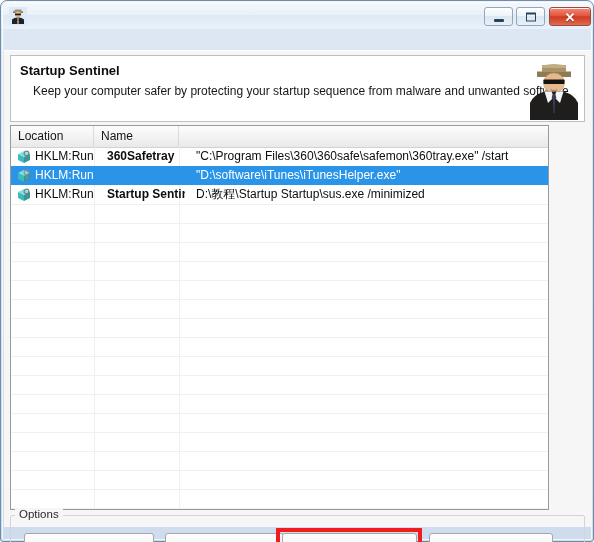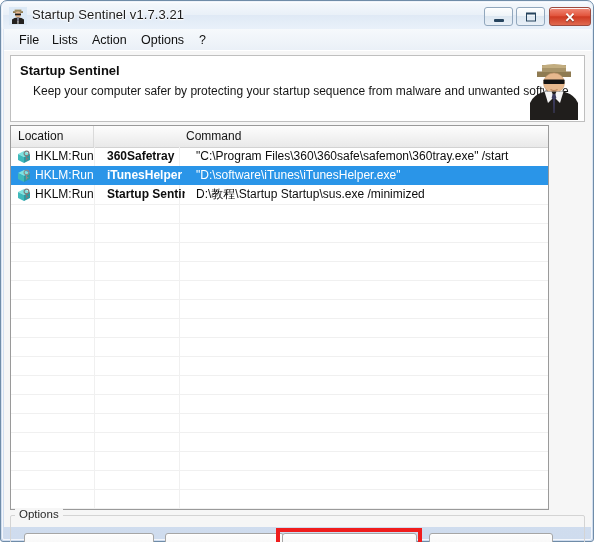--- a/index.html
+++ b/index.html
@@ -317,40 +317,32 @@
     <svg id="app-icon" viewBox="0 0 18 18">
       <rect x="0" y="0" width="18" height="18" fill="#dce9f6"></rect>
       <path d="M4 6 L14 6 L14 4.2 L4 4.2 Z" fill="#8f7b52"></path>
       <path d="M5.6 4.4 L12.4 4.4 L12.4 2.6 L5.6 2.6 Z" fill="#a08d60"></path>
       <circle cx="9" cy="7.6" r="3" fill="#e4b68e"></circle>
       <rect x="6" y="6.6" width="6" height="1.7" fill="#1b1b1b"></rect>
       <path d="M3 17 L3 12.5 Q5 10.6 9 10.6 Q13 10.6 15 12.5 L15 17 Z" fill="#23211f"></path>
       <path d="M8.2 11 L9.8 11 L9.4 17 L8.6 17 Z" fill="#f2f2f2"></path>
       <rect x="8.5" y="11" width="1" height="3" fill="#3a3a5c"></rect>
     </svg>
-    <div id="title-text">Startup Sentinel v1.7.3.21</div>
 
     <div class="win-btn" id="btn-minimize">
       <div class="win-glyph" id="glyph-min"></div>
     </div>
     <div class="win-btn" id="btn-maximize">
       <div class="win-glyph" id="glyph-max"></div>
     </div>
     <div class="win-btn" id="btn-close">
       <div class="win-glyph" id="glyph-close">✕</div>
     </div>
   </div>
 
-  <div id="menu-bar">
-    <div class="menu-item" style="left:11px">File</div>
-    <div class="menu-item" style="left:44px">Lists</div>
-    <div class="menu-item" style="left:84px">Action</div>
-    <div class="menu-item" style="left:133px">Options</div>
-    <div class="menu-item" style="left:191px">?</div>
-  </div>
 
   <div id="client">
 
     <div id="banner">
       <div id="banner-title">Startup Sentinel</div>
       <div id="banner-subtitle">Keep your computer safer by protecting your startup sequence from malware and unwanted software</div>
       <svg id="banner-mascot" viewBox="0 0 60 62">
         <path d="M13 19 L47 19 L47 13.5 L13 13.5 Z" fill="#8f7b52"></path>
         <path d="M18 14 L42 14 L42 7 L18 7 Z" fill="#a8946a"></path>
         <path d="M18 10 L42 10 L42 7.6 Q30 4.6 18 7.6 Z" fill="#c2ad80"></path>
@@ -363,21 +355,21 @@
         <path d="M39.5 33.5 L32.5 33.5 L30 39 L36 45 Z" fill="#f4f4f4"></path>
         <path d="M28.6 36 L31.4 36 L32.4 40 L30 42.5 L27.6 40 Z" fill="#3c3c5e"></path>
         <path d="M29 42 L31 42 L30.6 55 L29.4 55 Z" fill="#3c3c5e"></path>
       </svg>
     </div>
 
     <div id="list-view">
 
       <div id="list-header">
         <div class="col-head" style="left:0px;   width:83px">Location</div>
-        <div class="col-head" style="left:168px; width:405px">Command</div>
+        <div class="col-head" style="left:83px;  width:85px">Name</div>
       </div>
 
       <div id="list-body">
         <div class="col-sep" style="left:83px"></div>
         <div class="col-sep" style="left:168px"></div>
 
         <div class="grid-line" style="top:57px"></div>
         <div class="grid-line" style="top:76px"></div>
         <div class="grid-line" style="top:95px"></div>
         <div class="grid-line" style="top:114px"></div>
@@ -411,21 +403,20 @@
         <div class="row selected" style="top:19px">
           <svg class="row-icon" viewBox="0 0 16 15">
             <path d="M2 5 L8 2 L14 5 L8 8 Z" fill="#7fe3e0"></path>
             <path d="M2 5 L8 8 L8 14 L2 11 Z" fill="#3fb9bb"></path>
             <path d="M14 5 L8 8 L8 14 L14 11 Z" fill="#2a9ba3"></path>
             <circle cx="10.5" cy="4.5" r="2.4" fill="none" stroke="#8b8b8b" stroke-width="1.2"></circle>
             <path d="M10.5 6.4 L10.5 11.6 M10.5 9.6 L12.4 9.6" stroke="#8b8b8b" stroke-width="1.2"></path>
           </svg>
           <div class="sel-box-location"></div>
           <div class="cell cell-location" style="z-index:2">HKLM:Run</div>
-          <div class="cell cell-name">iTunesHelper</div>
           <div class="cell cell-command">"D:\software\iTunes\iTunesHelper.exe"</div>
         </div>
 
         <div class="row" style="top:38px">
           <svg class="row-icon" viewBox="0 0 16 15">
             <path d="M2 5 L8 2 L14 5 L8 8 Z" fill="#7fe3e0"></path>
             <path d="M2 5 L8 8 L8 14 L2 11 Z" fill="#3fb9bb"></path>
             <path d="M14 5 L8 8 L8 14 L14 11 Z" fill="#2a9ba3"></path>
             <circle cx="10.5" cy="4.5" r="2.4" fill="none" stroke="#7c7c7c" stroke-width="1.2"></circle>
             <path d="M10.5 6.4 L10.5 11.6 M10.5 9.6 L12.4 9.6" stroke="#7c7c7c" stroke-width="1.2"></path>

